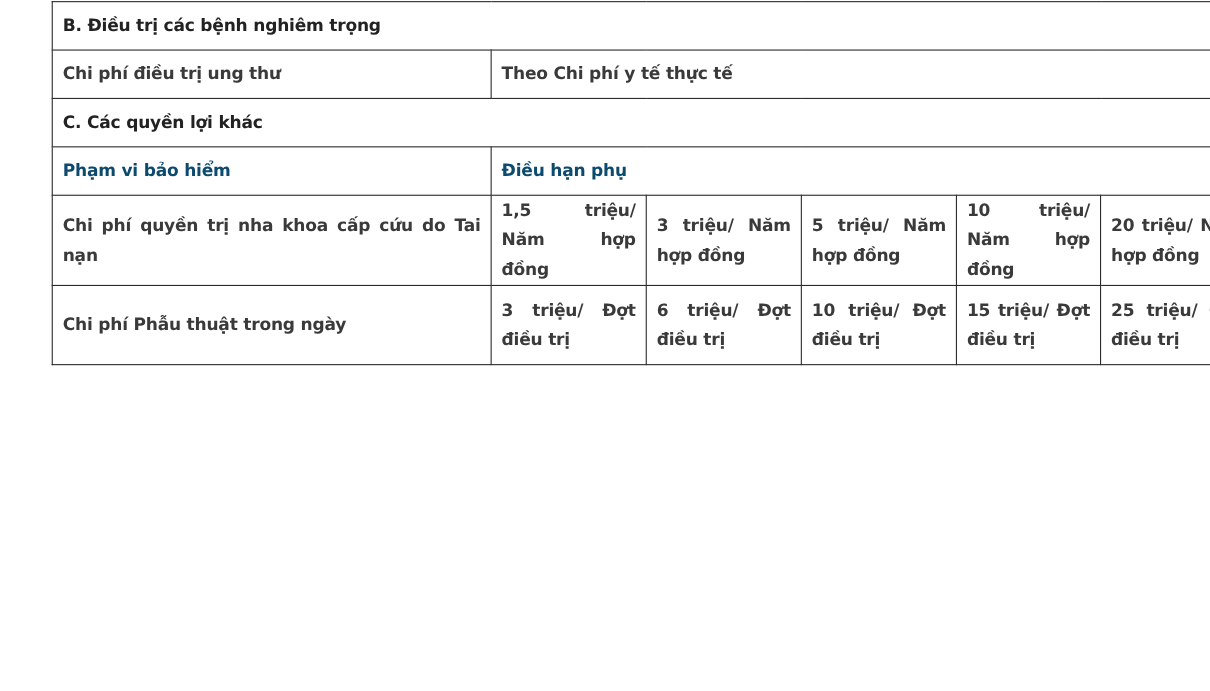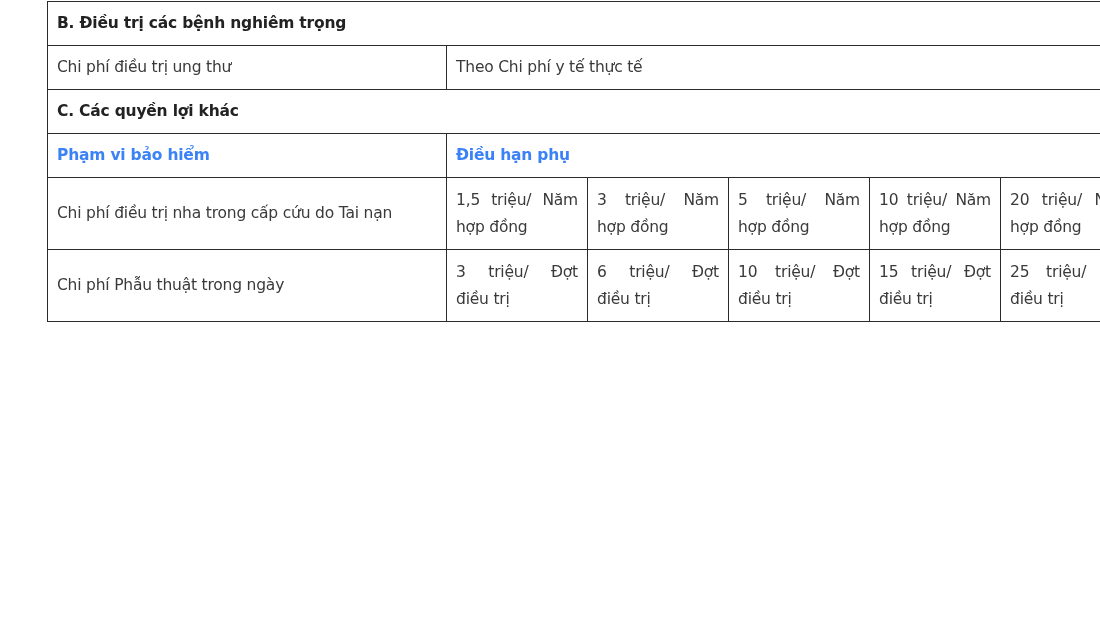--- a/index.html
+++ b/index.html
@@ -13,23 +13,24 @@
     font-size: 15.5px;
     color: #3a3a3a;
   }
   td {
     border: 1.5px solid #2b2b2b;
     padding: 0 9px;
     vertical-align: middle;
     line-height: 27px;
     text-align: justify;
     letter-spacing: -0.2px;
+    font-weight: bold;
   }
   td.section { font-weight: bold; color: #222; }
-  td.head { font-weight: bold; color: #3b82f6; }
+  td.head { font-weight: bold; color: #0c4a6e; }
   .it { font-style: italic; }
   tr.h45 td { height: 43px; }
   tr.h73 td { height: 71px; }
 </style>
 </head>
 <body>
 
 <div class="wrap">
 <table>
   <colgroup>
@@ -53,21 +54,21 @@
     <tr class="h45">
       <td class="section" colspan="6">C. Các quyền lợi khác</td>
     </tr>
     <tr class="h45">
       <td class="head">Phạm vi bảo hiểm</td>
       <td class="head" colspan="5">Điều hạn phụ</td>
     </tr>
 
 
     <tr class="h73">
-      <td>Chi phí điều trị nha trong cấp cứu do Tai nạn</td>
+      <td>Chi phí quyền trị nha khoa cấp cứu do Tai nạn</td>
       <td>1,5 triệu/ Năm hợp đồng</td>
       <td>3 triệu/ Năm hợp đồng</td>
       <td>5 triệu/ Năm hợp đồng</td>
       <td>10 triệu/ Năm hợp đồng</td>
       <td>20 triệu/ Năm hợp đồng</td>
     </tr>
 
 
     <tr class="h73">
       <td>Chi phí Phẫu thuật trong ngày</td>

